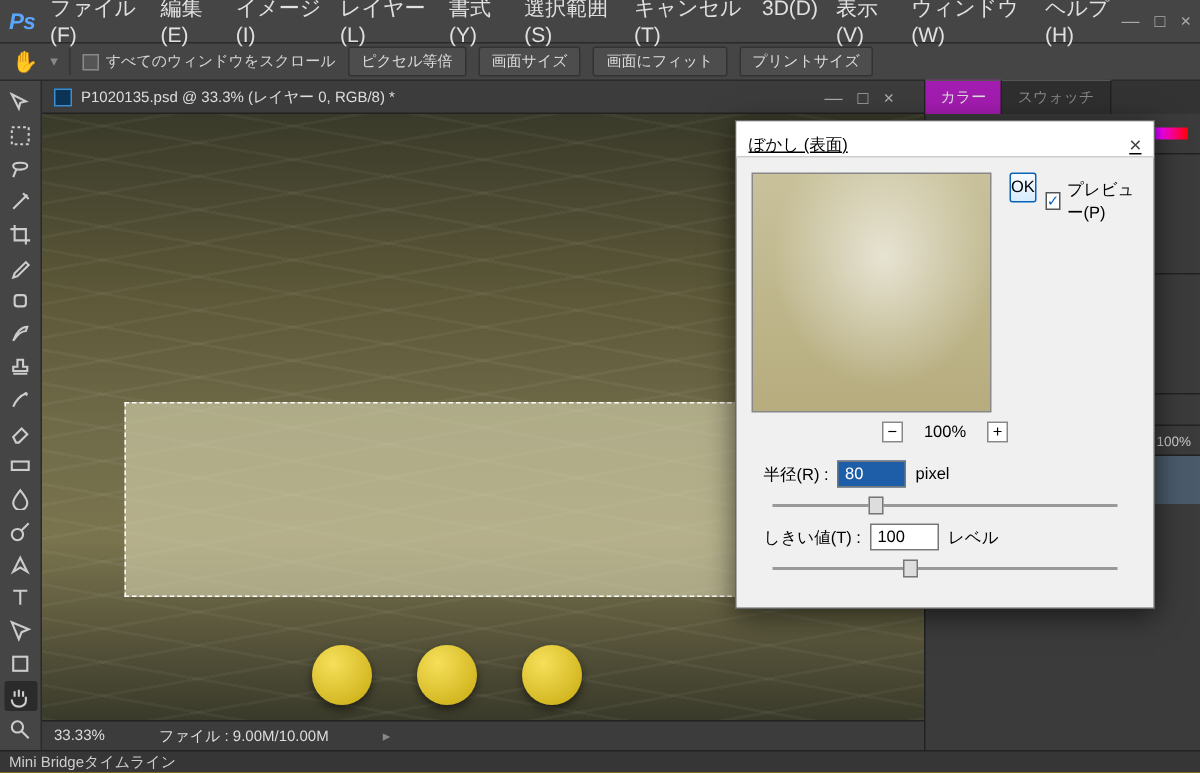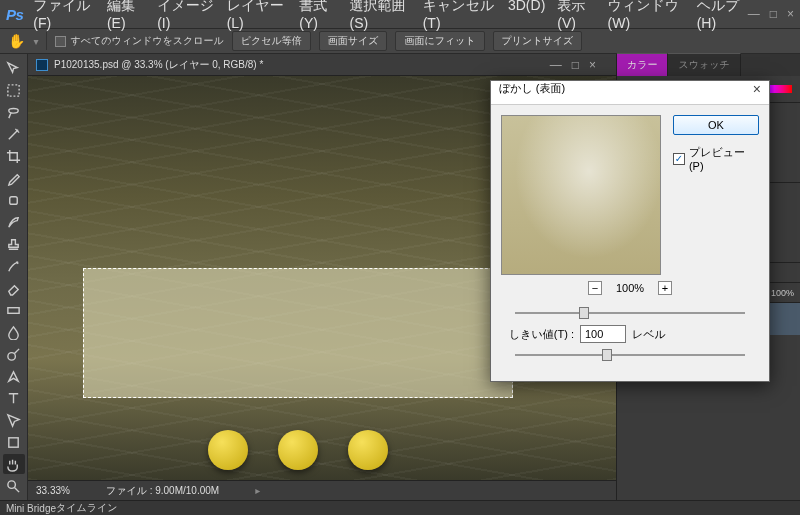--- a/index.html
+++ b/index.html
@@ -52,35 +52,35 @@
   .layerctrls { padding:4px 6px; display:flex; align-items:center; gap:6px; color:#bbb; border-bottom:1px solid #222; }
   .lockrow { padding:3px 6px; display:flex; align-items:center; gap:4px; color:#bbb; border-bottom:1px solid #222;}
   .lockrow .mini { font-size:9px; color:#ccc;}
   .layeritem { display:flex; align-items:center; padding:4px 6px; gap:6px; background:#4a5a6a;}
   .eye { width:14px; text-align:center; }
   .thumb { width:30px; height:24px; background:linear-gradient(#6a6240,#3a3828); border:1px solid #777;}
   
   .footer { height:15px; background:#363636; display:flex; align-items:center; padding:0 6px; font-size:10px; color:#ccc; border-top:1px solid #222;}
   
   .dialog { position:absolute; left:490px; top:80px; width:280px; background:#f0f0f0; border:1px solid #666; box-shadow:0 4px 18px rgba(0,0,0,0.6); color:#000; font-size:11px;}
-  .dlg-title { height:24px; background:#fff; border-bottom:1px solid #ccc; display:flex; align-items:flex-start; padding:0 8px; }
+  .dlg-title { height:24px; background:#fff; border-bottom:1px solid #ccc; display:flex; align-items:flex-end; padding:0 8px;text-decoration:underline; }
   .dlg-title .x { margin-left:auto; font-size:14px; cursor:pointer; color:#444;}
   .dlg-body { padding:10px 10px 14px; position:relative;}
   .preview { width:160px; height:160px; border:1px solid #888; margin:0 0 6px 0; background:
      radial-gradient(ellipse at 55% 35%, rgba(255,255,255,0.6), rgba(255,255,255,0) 60%),
      linear-gradient(#c8c19a,#b6ac7e); }
   .zoomrow { display:flex; align-items:center; justify-content:center; gap:14px; margin:4px 0 12px; font-size:11px;}
   .zbtn { width:14px; height:14px; border:1px solid #888; background:#fff; display:flex; align-items:center; justify-content:center; font-size:11px; cursor:pointer;}
   .field { display:flex; align-items:center; gap:6px; margin:6px 8px;}
   .field input { width:46px; height:18px; border:1px solid #777; padding:0 4px; font-size:11px;}
   .field input.sel { background:#1e5ea8; color:#fff; }
   .slider { position:relative; height:12px; margin:0 14px 6px;}
   .slider .track { position:absolute; top:5px; left:0; right:0; height:2px; background:#999;}
   .slider .knob { position:absolute; top:0; width:10px; height:12px; background:#ddd; border:1px solid #777; transform:translateX(-50%);}
-  .btncol { position:absolute; top:10px; right:10px; display:flex; flex-direction:column; gap:6px; width:86px;}
+  .btncol { position:absolute; top:10px; right:10px; display:flex; flex-direction:row; gap:6px; width:86px;}
   .dbtn { height:20px; border:1px solid #0a63b6; background:linear-gradient(#f6fbff,#d8ecff); font-size:11px; cursor:pointer; border-radius:2px;}
   .dbtn.sec { border:1px solid #888; background:linear-gradient(#fafafa,#e4e4e4);}
   .pvrow { display:flex; align-items:center; gap:4px; margin-top:4px; font-size:11px;}
   .pvchk { width:12px; height:12px; border:1px solid #555; background:#fff; display:inline-flex; align-items:center; justify-content:center; font-size:10px; color:#0a63b6;}
 </style>
 </head>
 <body>
 
 <div class="topbar">
   <span class="logo">Ps</span>
@@ -295,20 +295,25 @@
     <span>ぼかし (表面)</span>
     <span class="x">×</span>
   </div>
   <div class="dlg-body">
     <div class="preview"></div>
     <div class="zoomrow">
       <span class="zbtn">−</span>
       <span>100%</span>
       <span class="zbtn">+</span>
     </div>
+    <div class="field">
+      <span>半径(R) :</span>
+      <input class="sel" value="80" style="">
+      <span>pixel</span>
+    </div>
     <div class="slider">
         <div class="track"></div>
         <div class="knob" style="left:30%"></div>
       </div>
     <div class="field">
       <span>しきい値(T) :</span>
       <input value="100" style="">
       <span>レベル</span>
     </div>
     <div class="slider">

